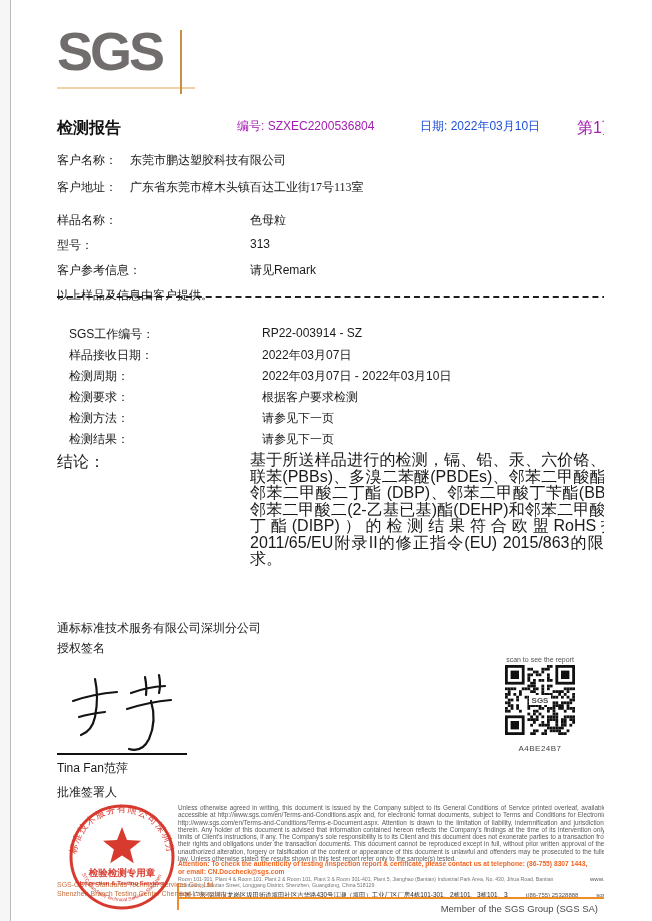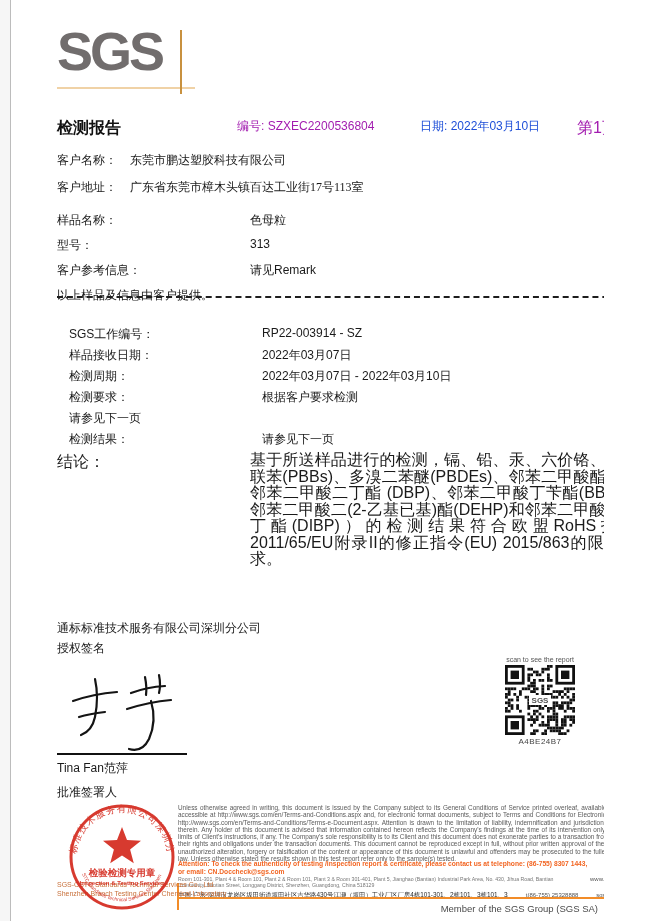--- a/index.html
+++ b/index.html
@@ -48,21 +48,21 @@
   .sign-block { position:absolute; left:57px; top:620px; width:320px; font-size:12px; color:#1a1a1a; }
   .sign-company { margin-bottom:3px; }
   .sign-auth { margin-bottom:8px; }
   .sig-svg { display:block; margin:6px 0 0 8px; }
   .sig-line { width:130px; border-top:2px solid #111; margin-top:-4px; margin-bottom:5px; }
   .signer-name { margin-bottom:7px; }
 
   .qr-block { position:absolute; left:498px; top:656px; width:84px; text-align:center; }
   .qr-caption { font-size:7px; color:#555; margin-bottom:2px; white-space:nowrap; }
   .qr-box { width:70px; height:70px; margin:0 auto; position:relative; }
-  .qr-code-text { font-size:8px; color:#444; margin-top:2px; letter-spacing:0.5px; }
+  .qr-code-text { font-size:8px; color:#444; margin-top:9px; letter-spacing:0.5px; }
 
   
   .footer-legal { position:absolute; left:178px; top:804px; width:470px; font-size:6.4px; line-height:7.3px; color:#5a5a5a; text-align:justify; }
   .footer-attention { position:absolute; left:178px; top:860px; width:472px; font-size:6.7px; line-height:7.6px; font-weight:bold; color:#f26522; }
   .footer-attn-email { color:#f26522; text-decoration:none; }
   .footer-addr { position:absolute; left:178px; top:876px; width:472px; }
   .addr-row { display:flex; justify-content:space-between; align-items:baseline; }
   .addr-en { font-size:5.2px; color:#777; width:392px; }
   .addr-web { font-size:6px; color:#555; white-space:nowrap; }
   .addr-row2 { margin-top:3px; }
@@ -136,20 +136,21 @@
     </div>
     <div class="kv-row">
       <span class="lbl">检测周期：</span>
       <span class="val">2022年03月07日 - 2022年03月10日</span>
     </div>
     <div class="kv-row">
       <span class="lbl">检测要求：</span>
       <span class="val">根据客户要求检测</span>
     </div>
     <div class="kv-row">
+      <span class="lbl">检测方法：</span>
       <span class="val">请参见下一页</span>
     </div>
     <div class="kv-row">
       <span class="lbl">检测结果：</span>
       <span class="val">请参见下一页</span>
     </div>
     <div class="conclusion-row">
       <span class="lbl">结论：</span>
       <span class="conclusion-text">基于所送样品进行的检测，镉、铅、汞、六价铬、多溴联苯(PBBs)、多溴二苯醚(PBDEs)、邻苯二甲酸酯（如邻苯二甲酸二丁酯 (DBP)、邻苯二甲酸丁苄酯(BBP)、邻苯二甲酸二(2-乙基已基)酯(DEHP)和邻苯二甲酸二异丁酯(DIBP)）的检测结果符合欧盟RoHS指令2011/65/EU附录II的修正指令(EU) 2015/863的限值要求。</span>
     </div>

